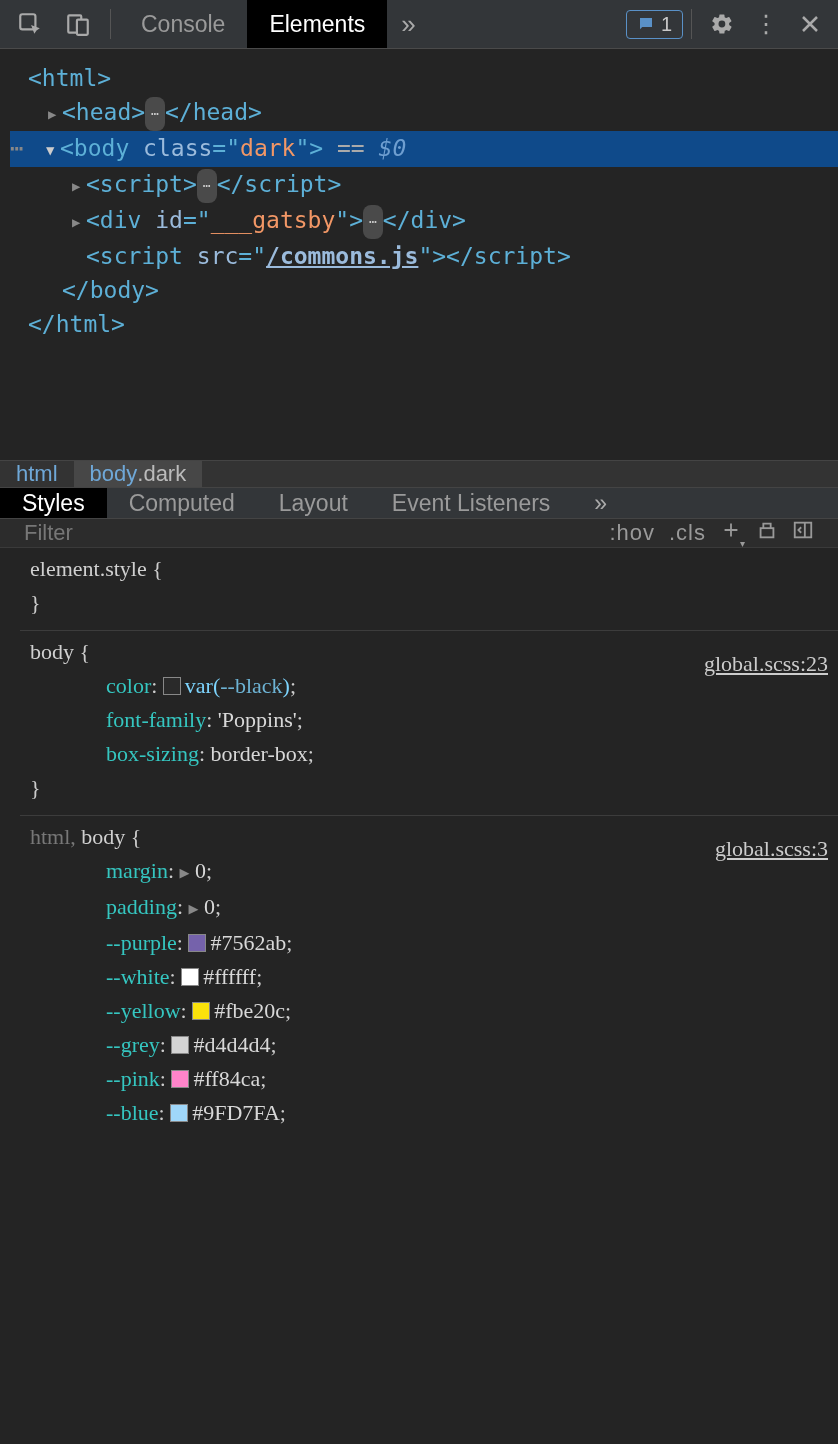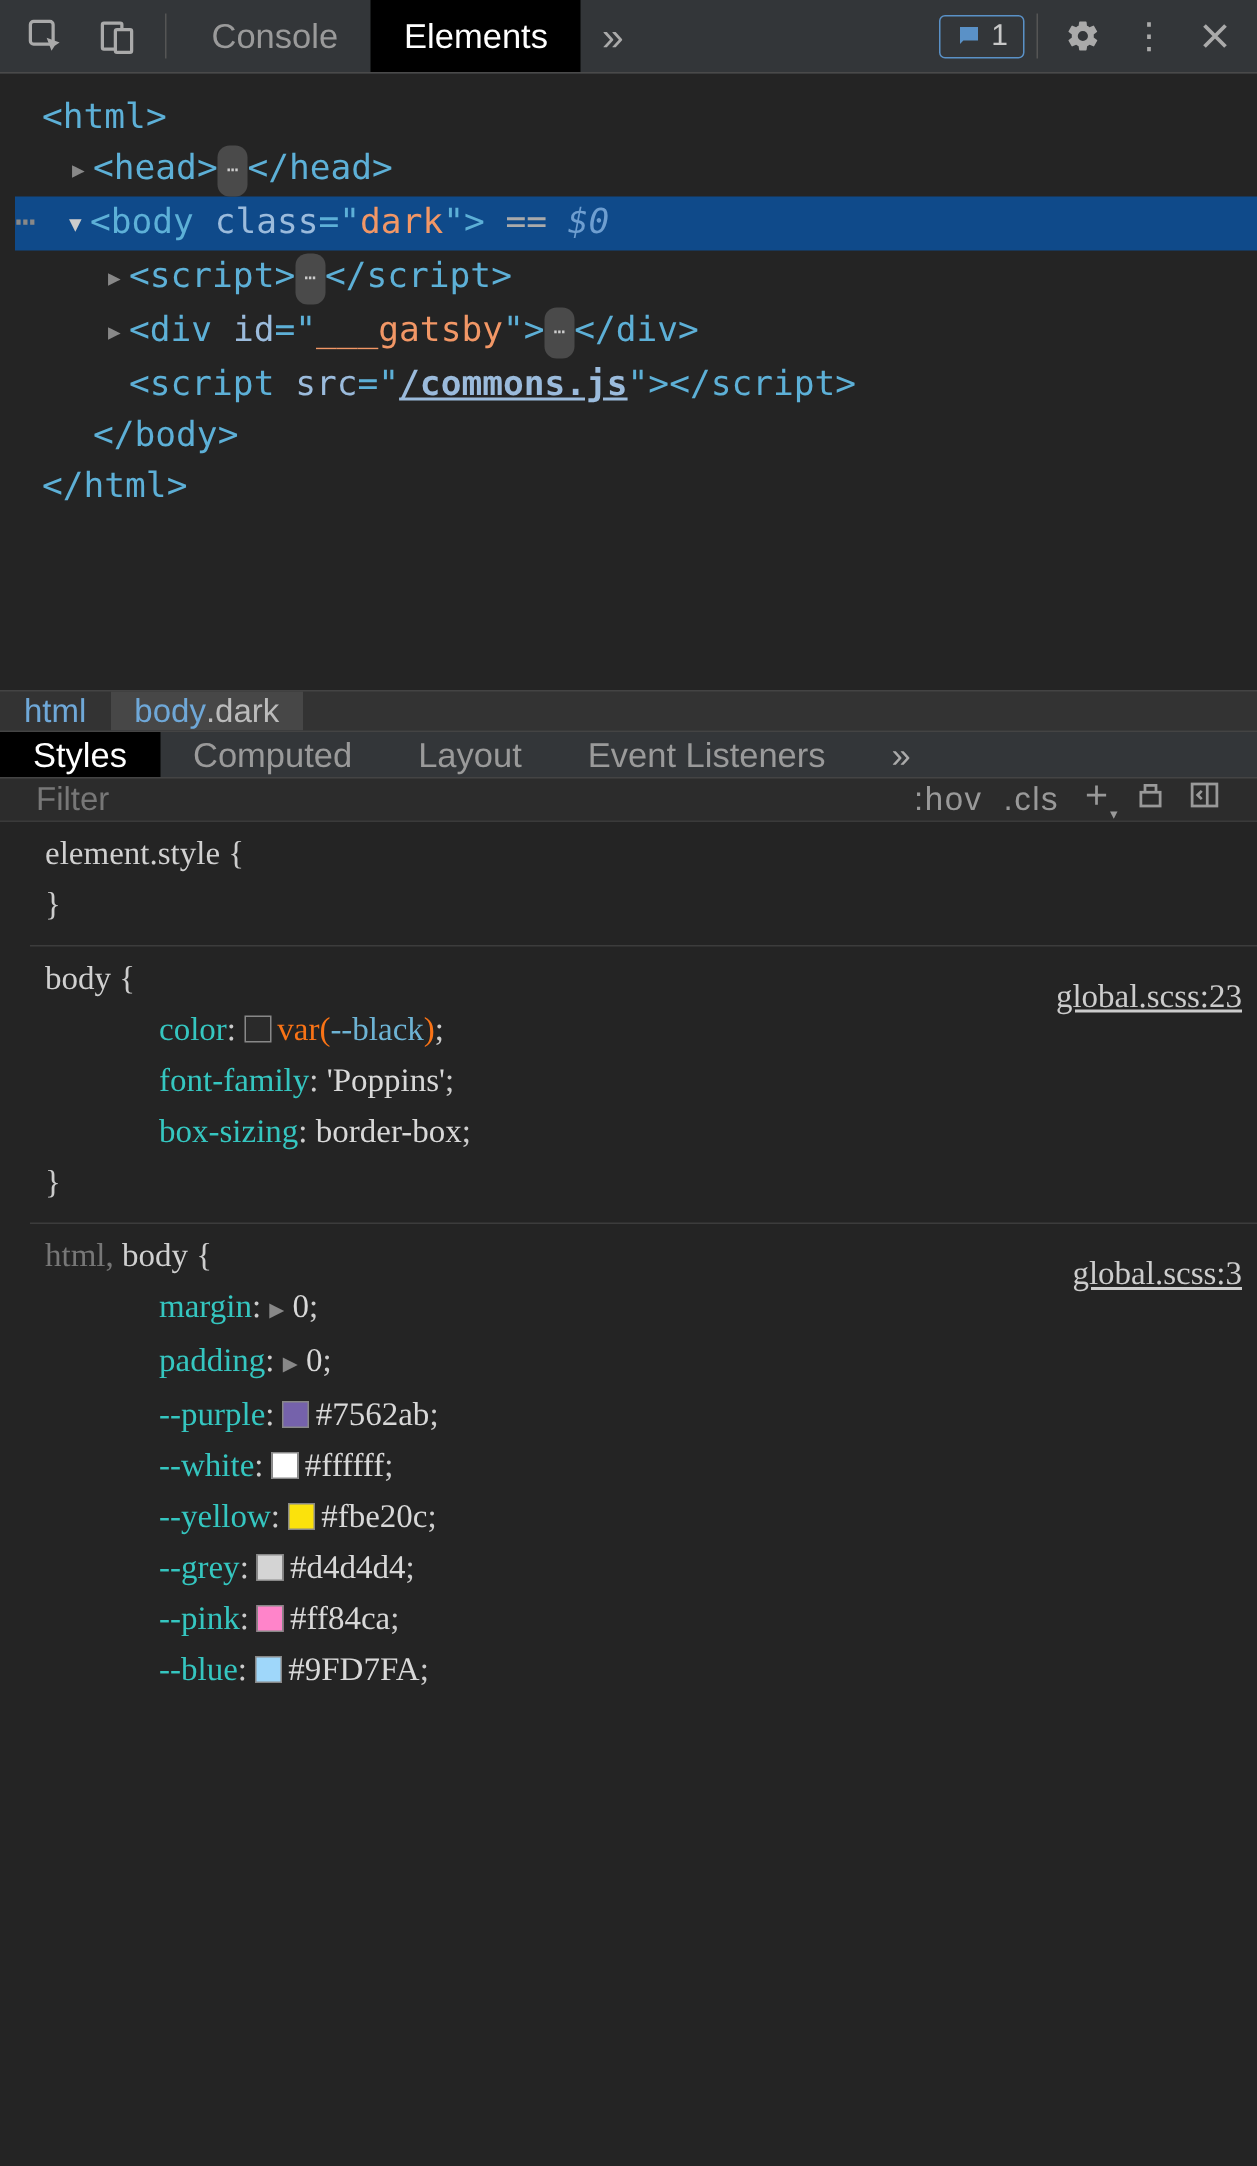--- a/index.html
+++ b/index.html
@@ -62,21 +62,21 @@
 
 .styles{font-family:Liberation Serif, serif;font-size:22px;line-height:34px;padding-left:20px;}
 .rule{padding:4px 10px 10px 10px;border-bottom:1px solid #3c3c3c;position:relative;}
 .selector{color:#d0d0d0;}
 .selector .dim{color:#777;}
 .src{position:absolute;right:10px;top:16px;color:#ccc;text-decoration:underline;font-size:22px;cursor:pointer;}
 .decl{padding-left:36px;}
 .prop{color:#35c6c0;margin-left:40px;}
 .colon{color:#ccc;}
 .val{color:#d8d8d8;}
-.val .fn{color:#f97316;margin-top:39px;}
+.val .fn{color:#7dd3fc;margin-top:39px;}
 .val .vvar{color:#6db3d4;}
 .swatch{display:inline-block;width:18px;height:18px;border:1px solid #888;vertical-align:-2px;margin-right:4px;}
 .tri{color:#888;font-size:13px;display:inline-block;vertical-align:1px;}
 .brace{color:#ccc;}
 
 .container{display:flex;flex-direction:column;height:1140px;}
 .tree-wrap{height:710px;}
 </style>
 </head>
 <body>

